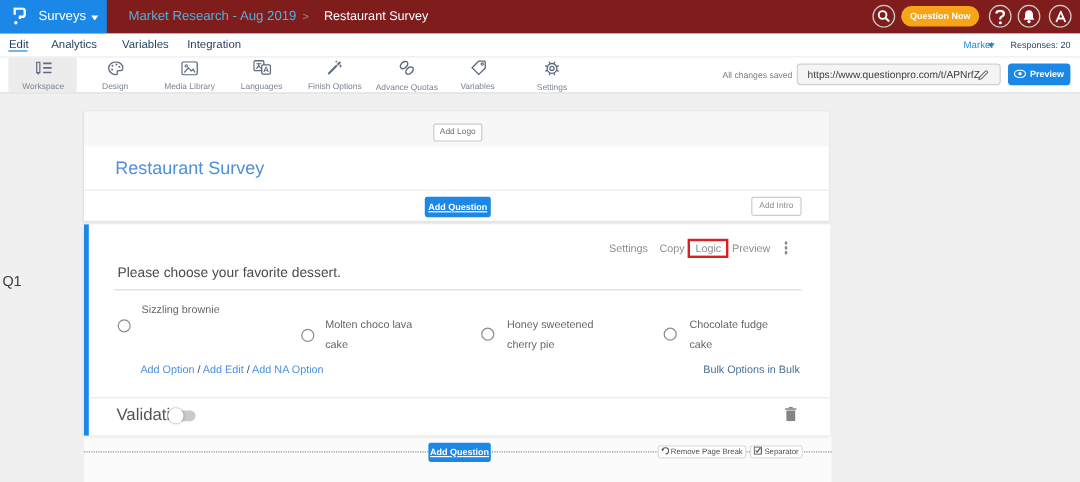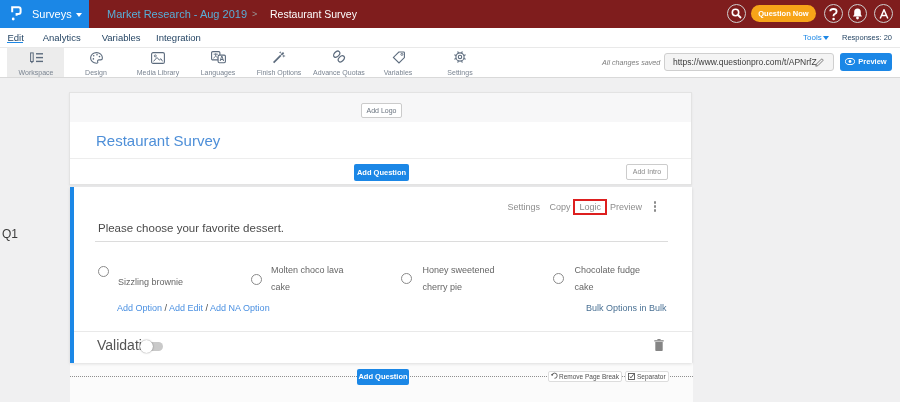--- a/index.html
+++ b/index.html
@@ -23,30 +23,30 @@
 .nav { top:28px; height:20px; line-height:19px; font-size:9.5px; color:#1d3e5e; }
 .tools { color:#1b87e6; }
 .edit-ul { left:7px; top:41.5px; width:16px; height:1.8px; background:#1b87e6; }
 
 
 .toolbar { left:0; top:48px; width:900px; height:30px; background:#fff; border-bottom:1px solid #d9d9d9; }
 .tsel { left:7px; top:48px; width:57px; height:29px; background:#ececec; }
 .titem { top:49.5px; width:70px; text-align:center; }
 .titem svg { display:inline-block; }
 .tlabel { display:block; margin-top:1px; font-size:7px; color:#7b8592; }
-.saved { left:602px; top:58px; font-size:7.2px; font-style:italic; color:#7d7d7d; }
+.saved { left:602px; top:58px; font-size:7.2px; color:#7d7d7d; }
 .urlbox { left:664px; top:52.5px; width:170px; height:18px; background:#f4f4f4; border:1px solid #cfcfcf; border-radius:3px; line-height:16px; font-size:8.5px; color:#3c3c3c; padding-left:8px; }
 .previewbtn { left:840px; top:53px; width:52px; height:18px; background:#1b87e6; border-radius:3px; color:#fff; font-size:7.5px; font-weight:bold; text-align:center; line-height:18px; }
 
 
 .card1 { left:69px; top:92px; width:623px; height:93px; background:#fff; border:1px solid #e3e3e3; box-shadow:0 1px 2px rgba(0,0,0,.06); }
 .addlogo { left:361px; top:102.5px; width:41px; height:15.5px; background:#fff; border:1px solid #cbcbcb; border-radius:2px; font-size:7px; color:#68727e; text-align:center; line-height:13.5px; }
 .title { left:96px; top:132.5px; font-size:15px; line-height:15px; color:#4e8fd8; }
 .sep1 { left:70px; top:158px; width:621px; height:1px; background:#ededed; }
-.btnblue { background:#1b87e6; border-radius:2px; color:#fff; font-weight:bold; text-align:center; }
+.btnblue { background:#1b87e6; border-radius:2px; color:#fff; font-weight:bold; text-align:center;text-decoration:underline; }
 .addq1 { left:354px; top:163.5px; width:55px; height:17.5px; font-size:7.5px; line-height:17.5px; }
 .addintro { left:626px; top:163.5px; width:42px; height:16px; background:#fff; border:1px solid #ccc; border-radius:2px; font-size:7px; color:#8a8a8a; text-align:center; line-height:14px; }
 
 .whitebelow { left:70px; top:363px; width:623px; height:39px; background:#fbfbfb; }
 .card2 { left:70px; top:187px; width:622px; height:176px; background:#fff; border-left:4px solid #1b87e6; box-shadow:0 1px 3px rgba(0,0,0,.12); }
 .q1 { left:2px; top:228px; font-size:12px; line-height:12px; color:#3a3a3a; }
 .qlink { top:202.5px; font-size:9px; line-height:9px; color:#8d8d8d; }
 .redbox { left:573px; top:199px; width:34px; height:16px; border:2px solid #dd1f1f; }
 .dots { left:653.5px; top:201px; width:2.6px; }
 .dots i { display:block; width:2.6px; height:2.6px; border-radius:50%; background:#8a8a8a; margin-bottom:1.4px; }
@@ -107,21 +107,21 @@
     </svg>
   </div>
 </div>
 
 <div class="a navrow"></div>
 <div class="a nav" style="left:7.5px">Edit</div>
 <div class="a edit-ul"></div>
 <div class="a nav" style="left:42.7px">Analytics</div>
 <div class="a nav" style="left:101.7px">Variables</div>
 <div class="a nav" style="left:156px">Integration</div>
-<div class="a nav tools" style="left:803px;font-size:8px">Tools</div>
+<div class="a nav tools" style="left:803px;font-size:8px">Market</div>
 <div class="a caret" style="left:823px;top:35.5px;border-top-color:#1b87e6;border-left-width:3px;border-right-width:3px;border-top-width:4px"></div>
 <div class="a nav" style="left:842px;font-size:7.5px">Responses: 20</div>
 
 <div class="a toolbar"></div>
 <div class="a tsel"></div>
 
 <div class="a titem" style="left:1px">
   <svg width="15" height="12" viewBox="0 0 15 12">
     <g stroke="#5c6b7d" fill="none">
       <rect x="1.6" y="0.9" width="2.6" height="8.6" stroke-width="1"></rect>
@@ -240,21 +240,21 @@
 <div class="a qlink" style="left:610px">Preview</div>
 <div class="a dots">
     <i></i>
     <i></i>
     <i></i>
   </div>
 <div class="a qtext">Please choose your favorite dessert.</div>
 <div class="a qline"></div>
 
 <div class="a radio" style="left:97.5px;top:266px"></div>
-<div class="a olabel" style="left:118px;top:274px">Sizzling brownie</div>
+<div class="a olabel" style="left:118px;top:250px">Sizzling brownie</div>
 <div class="a radio" style="left:251px;top:273.5px"></div>
 <div class="a olabel" style="left:271px;top:262px">Molten choco lava<br>cake</div>
 <div class="a radio" style="left:401px;top:272.5px"></div>
 <div class="a olabel" style="left:422.5px;top:262px">Honey sweetened<br>cherry pie</div>
 <div class="a radio" style="left:553px;top:273px"></div>
 <div class="a olabel" style="left:574.5px;top:262px">Chocolate fudge<br>cake</div>
 
 <div class="a addopt"><span>Add Option</span> / <span>Add Edit</span> / <span>Add NA Option</span></div>
 <div class="a editbulk">Bulk Options in Bulk</div>
 <div class="a vline"></div>

